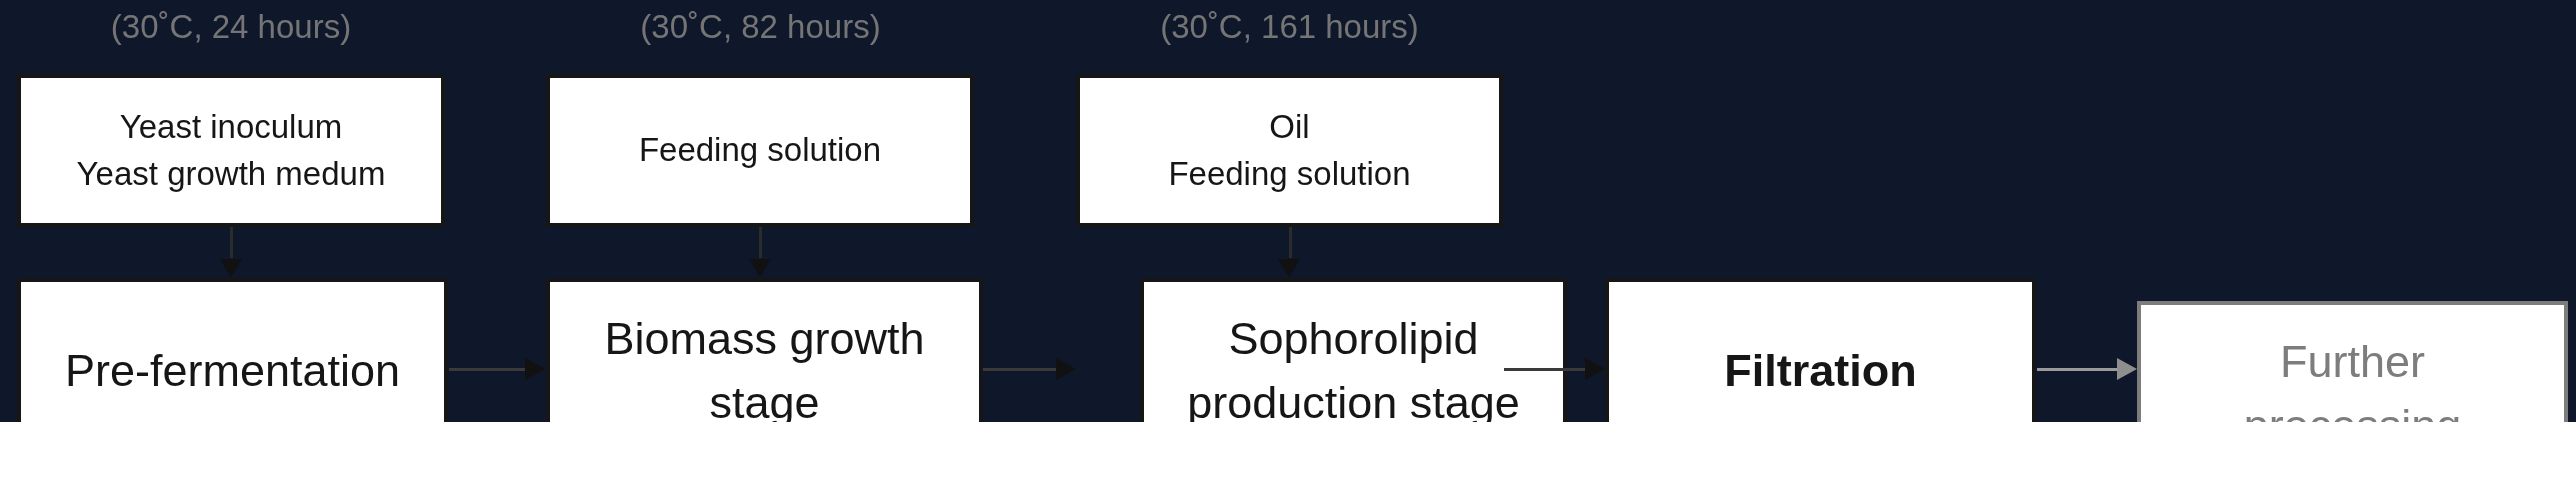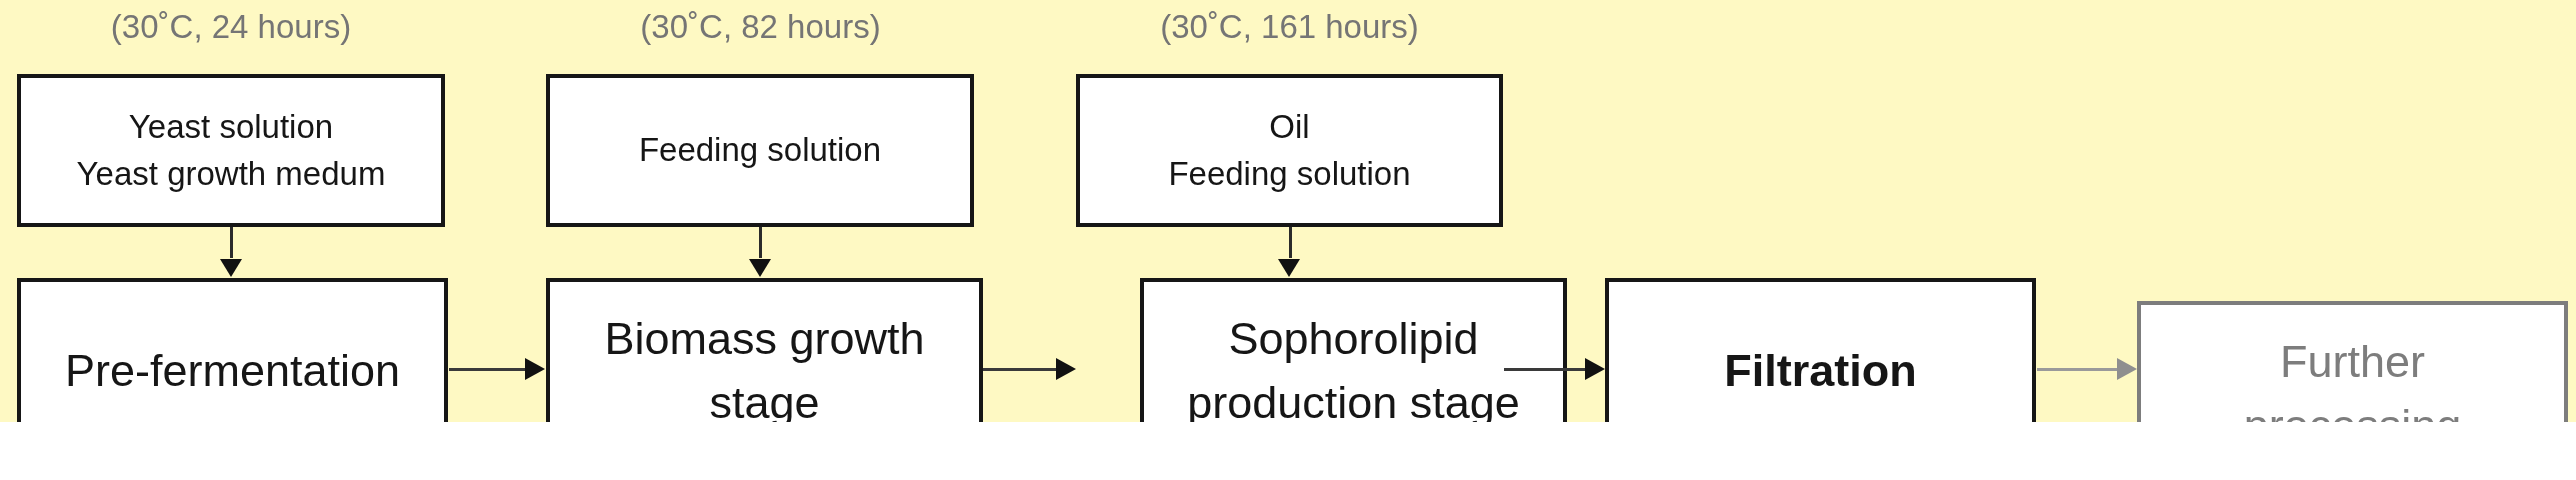--- a/index.html
+++ b/index.html
@@ -4,21 +4,21 @@
 <style>
   html, body {
     margin: 0;
     padding: 0;
     background: #ffffff;
   }
   #canvas {
     position: relative;
     width: 2576px;
     height: 422px;
-    background: #fef9c3;
+    background: #0f172a;
     font-family: "Liberation Sans", sans-serif;
     overflow: hidden;
   }
   .cond {
     position: absolute;
     top: 6px;
     font-size: 33px;
     line-height: 1.25;
     color: #757575;
     text-align: center;
@@ -98,21 +98,21 @@
   }
   .hline.gray { background: #9a9a9a; }
   .hhead.gray { border-left-color: #8f8f8f; }
 </style>
 </head>
 <body>
 
 <div id="canvas">
 
   <div class="cond" style="left:17px;width:428px;">(30˚C, 24 hours)</div>
-  <div class="inbox" style="left:17px;width:428px;">Yeast solution
+  <div class="inbox" style="left:17px;width:428px;">Yeast inoculum
 Yeast growth medum</div>
   <div class="vline" style="left:230px;top:227px;height:31px;"></div>
   <div class="vhead" style="left:220px;top:259px;"></div>
   <div class="stage" style="left:17px;width:431px;">Pre-fermentation</div>
 
   <div class="hline" style="left:449px;top:368px;width:77px;"></div>
   <div class="hhead" style="left:525px;top:358px;"></div>
 
   <div class="cond" style="left:546px;width:429px;">(30˚C, 82 hours)</div>
   <div class="inbox" style="left:546px;width:428px;">Feeding solution</div>

